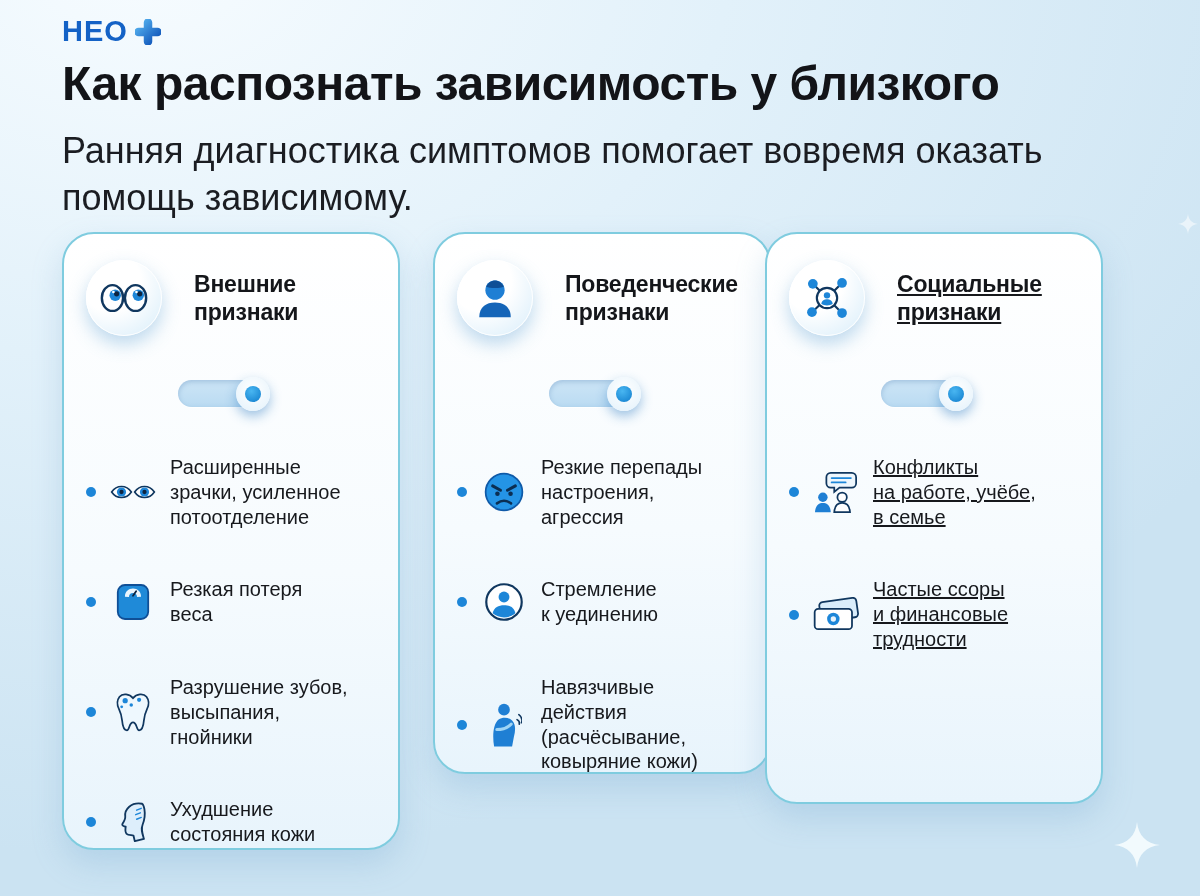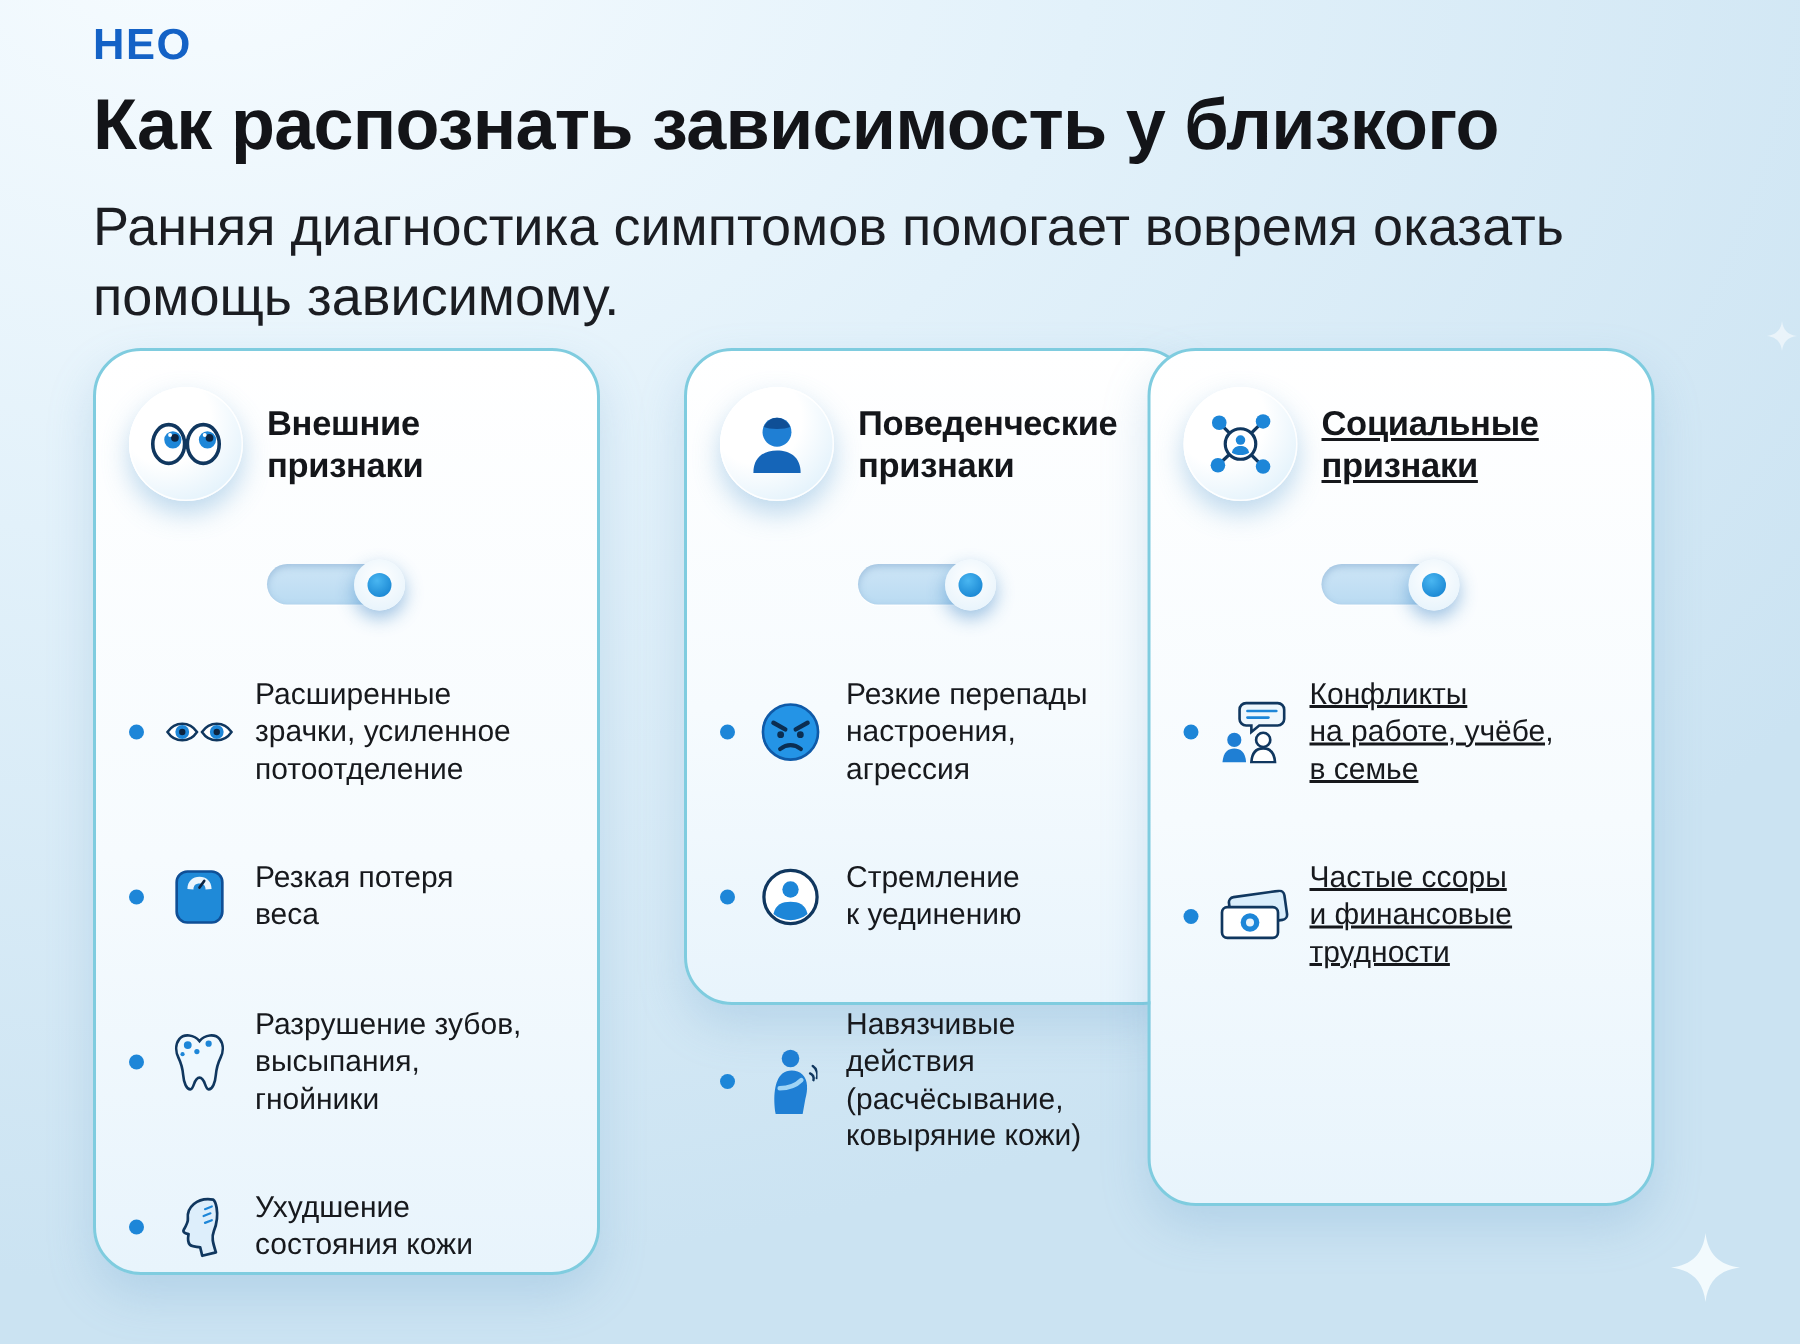--- a/index.html
+++ b/index.html
@@ -7,21 +7,21 @@
     width:1200px;height:896px;overflow:hidden;
     font-family:"Liberation Sans","DejaVu Sans",sans-serif;
     color:#16181c;
   }
   .stage{
     position:relative;width:1200px;height:896px;
     background:radial-gradient(1300px 900px at 12% -5%, #f7fcff 0%, #e2f1fa 45%, #cbe3f2 100%);
   }
   
   .top{position:absolute;left:62px;top:14px;width:1090px;}
-  .logo{display:flex;gap:6px;height:34px;flex-direction:column;}
+  .logo{display:flex;align-items:center;gap:6px;height:34px;}
   .logo-text{
     font-size:29px;font-weight:800;letter-spacing:1px;color:#1462c6;
   }
   .logo-plus{margin-left:1px;margin-top:2px;}
   .title{
     margin:10px 0 0 0;font-size:48px;line-height:1.08;font-weight:800;
     color:#131418;letter-spacing:-0.5px;
   }
   .subtitle{
     margin:18px 0 0 0;font-size:36px;line-height:1.3;font-weight:500;
@@ -29,31 +29,31 @@
   }
   
   .card{
     position:absolute;top:232px;width:338px;box-sizing:border-box;
     padding:20px 22px;border-radius:32px;
     background:linear-gradient(180deg,#ffffff 0%,#f6fbfe 55%,#e8f4fc 100%);
     border:2px solid #7fccdf;
     box-shadow:0 14px 30px rgba(120,170,210,.28);
   }
   .card-1{left:62px;height:618px;}
-  .card-2{left:456px;height:438px;}
+  .card-2{left:433px;height:542px;}
   .card-3{left:765px;height:572px;text-decoration:underline;}
   .card-head{display:flex;align-items:center;gap:16px;min-height:84px;}
   .badge{
     width:76px;height:76px;border-radius:50%;flex:none;
     display:flex;align-items:center;justify-content:center;
     background:radial-gradient(circle at 32% 28%,#ffffff 40%,#e7f4fc 75%,#d2e9f8 100%);
     box-shadow:0 8px 18px rgba(110,170,215,.45), inset 0 0 0 1px rgba(255,255,255,.9);
   }
   .card-title{
-    margin:0;font-size:23px;line-height:1.22;font-weight:800;color:#14161a;
+    margin:16px;font-size:23px;line-height:1.22;font-weight:800;color:#14161a;
     white-space:pre-line;letter-spacing:-0.2px;
   }
   
   .toggle{
     position:relative;width:90px;height:27px;border-radius:14px;
     margin:38px 0 46px 92px;cursor:pointer;
     background:linear-gradient(180deg,#cde5f6,#badbf2);
     box-shadow:inset 0 2px 5px rgba(80,130,180,.35), 0 1px 0 rgba(255,255,255,.8);
   }
   .knob{

